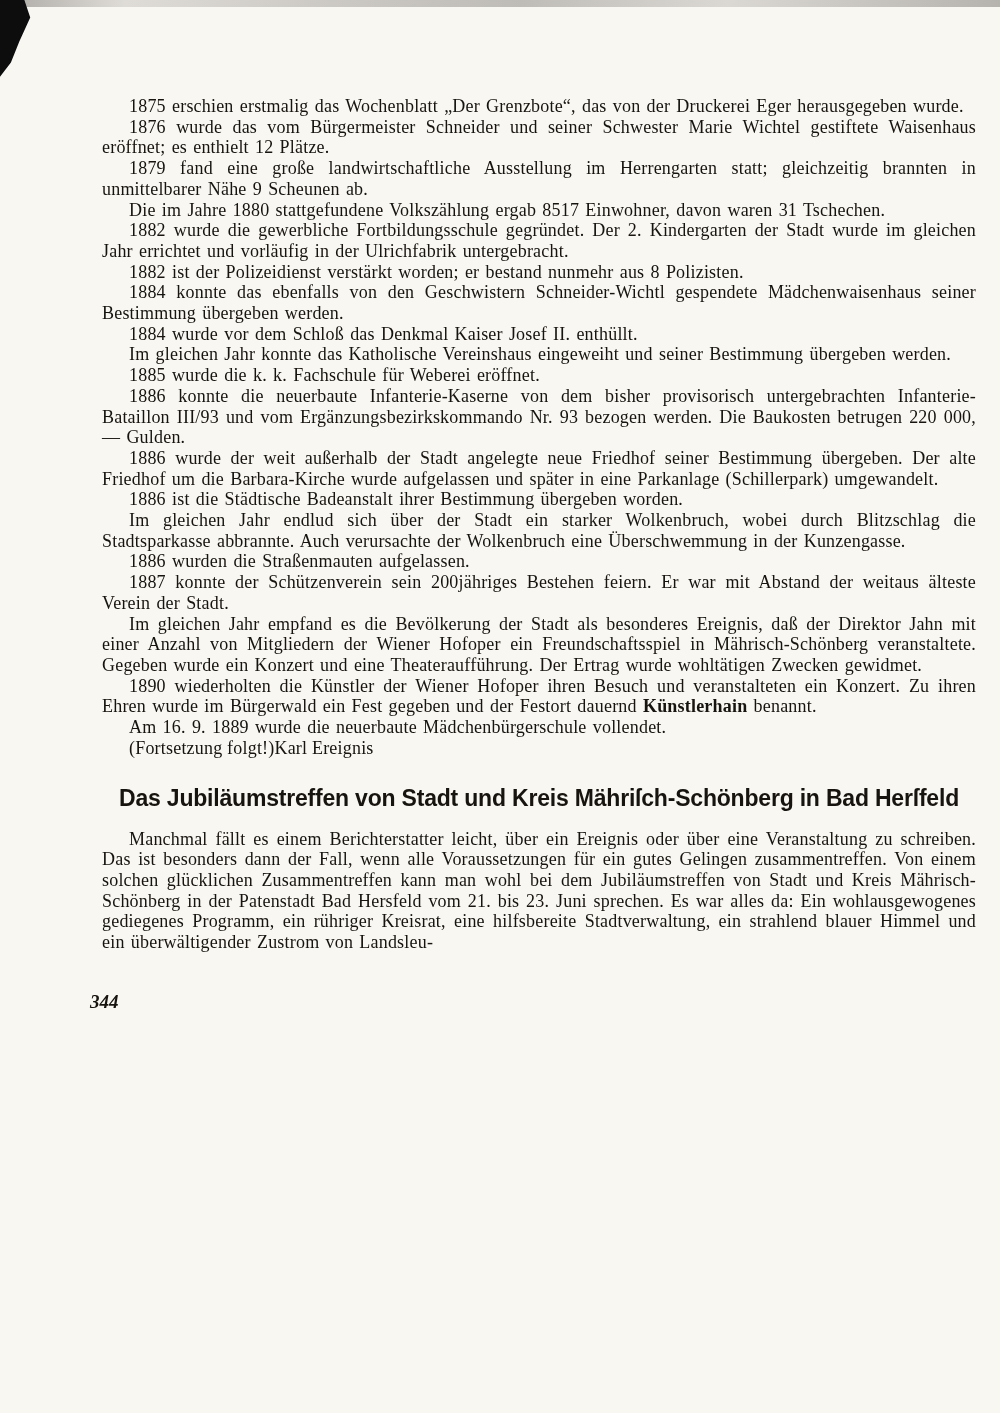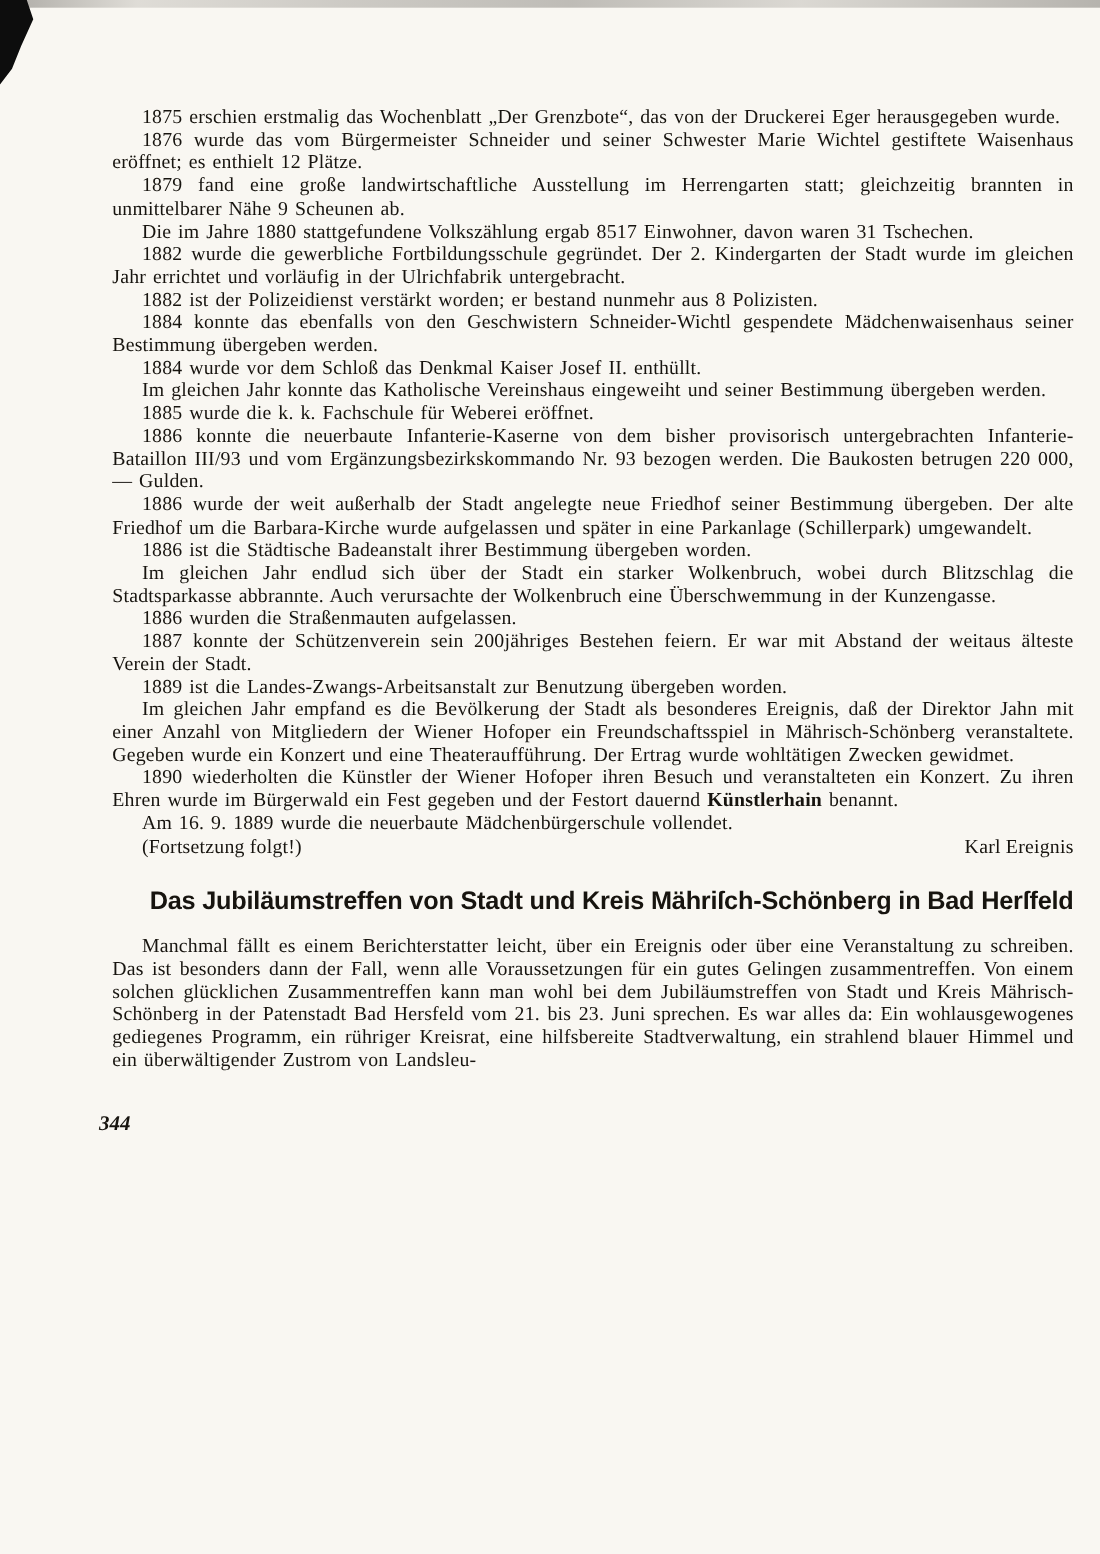--- a/index.html
+++ b/index.html
@@ -26,34 +26,34 @@
     text-align: justify;
     font-size: 18px;
     line-height: 20.7px;
     letter-spacing: 0.2px;
     word-spacing: 1.5px;
     hyphens: none;
   }
   .para b { font-weight: 700; }
   .closing-line {
     display: flex;
-    justify-content: space-between;
+    justify-content: flex-start;
     padding-left: 27px;
     font-size: 18px;
     line-height: 20.7px;
     letter-spacing: 0.2px;
   }
   .article-heading {
     font-family: "Liberation Sans", "DejaVu Sans", sans-serif;
     font-weight: 700;
     font-size: 23px;
     letter-spacing: -0.2px;
     margin: 26px 0 17px 0;
     text-indent: 0;
-    text-align: right;
+    text-align: center;
   }
   .page-number {
     font-weight: 700;
     font-size: 19px;
     margin-top: 38px;
     margin-left: -12px;
     font-style: italic;
   }
   
   .artifact-top-edge {
@@ -91,21 +91,20 @@
     <p class="para">1884 konnte das ebenfalls von den Geschwistern Schneider-Wichtl gespendete Mädchenwaisenhaus seiner Bestimmung übergeben werden.</p>
     <p class="para">1884 wurde vor dem Schloß das Denkmal Kaiser Josef II. enthüllt.</p>
     <p class="para">Im gleichen Jahr konnte das Katholische Vereinshaus eingeweiht und seiner Bestimmung übergeben werden.</p>
     <p class="para">1885 wurde die k. k. Fachschule für Weberei eröffnet.</p>
     <p class="para">1886 konnte die neuerbaute Infanterie-Kaserne von dem bisher provisorisch untergebrachten Infanterie-Bataillon III/93 und vom Ergänzungsbezirkskommando Nr. 93 bezogen werden. Die Baukosten betrugen 220 000,— Gulden.</p>
     <p class="para">1886 wurde der weit außerhalb der Stadt angelegte neue Friedhof seiner Bestimmung übergeben. Der alte Friedhof um die Barbara-Kirche wurde aufgelassen und später in eine Parkanlage (Schillerpark) umgewandelt.</p>
     <p class="para">1886 ist die Städtische Badeanstalt ihrer Bestimmung übergeben worden.</p>
     <p class="para">Im gleichen Jahr endlud sich über der Stadt ein starker Wolkenbruch, wobei durch Blitzschlag die Stadtsparkasse abbrannte. Auch verursachte der Wolkenbruch eine Überschwemmung in der Kunzengasse.</p>
     <p class="para">1886 wurden die Straßenmauten aufgelassen.</p>
     <p class="para">1887 konnte der Schützenverein sein 200jähriges Bestehen feiern. Er war mit Abstand der weitaus älteste Verein der Stadt.</p>
-    <p class="para">1889 ist die Landes-Zwangs-Arbeitsanstalt zur Benutzung übergeben worden.</p>
     <p class="para">Im gleichen Jahr empfand es die Bevölkerung der Stadt als besonderes Ereignis, daß der Direktor Jahn mit einer Anzahl von Mitgliedern der Wiener Hofoper ein Freundschaftsspiel in Mährisch-Schönberg veranstaltete. Gegeben wurde ein Konzert und eine Theateraufführung. Der Ertrag wurde wohltätigen Zwecken gewidmet.</p>
 
     <p class="para"><span>1890 wiederholten die Künstler der Wiener Hofoper ihren Besuch und veranstalteten ein Konzert. Zu ihren Ehren wurde im Bürgerwald ein Fest gegeben und der Festort dauernd </span><b>Künstlerhain</b><span> benannt.</span></p>
 
     <p class="para">Am 16. 9. 1889 wurde die neuerbaute Mädchenbürgerschule vollendet.</p>
 
     <div class="closing-line">
       <span>(Fortsetzung folgt!)</span>
       <span>Karl Ereignis</span>
     </div>

